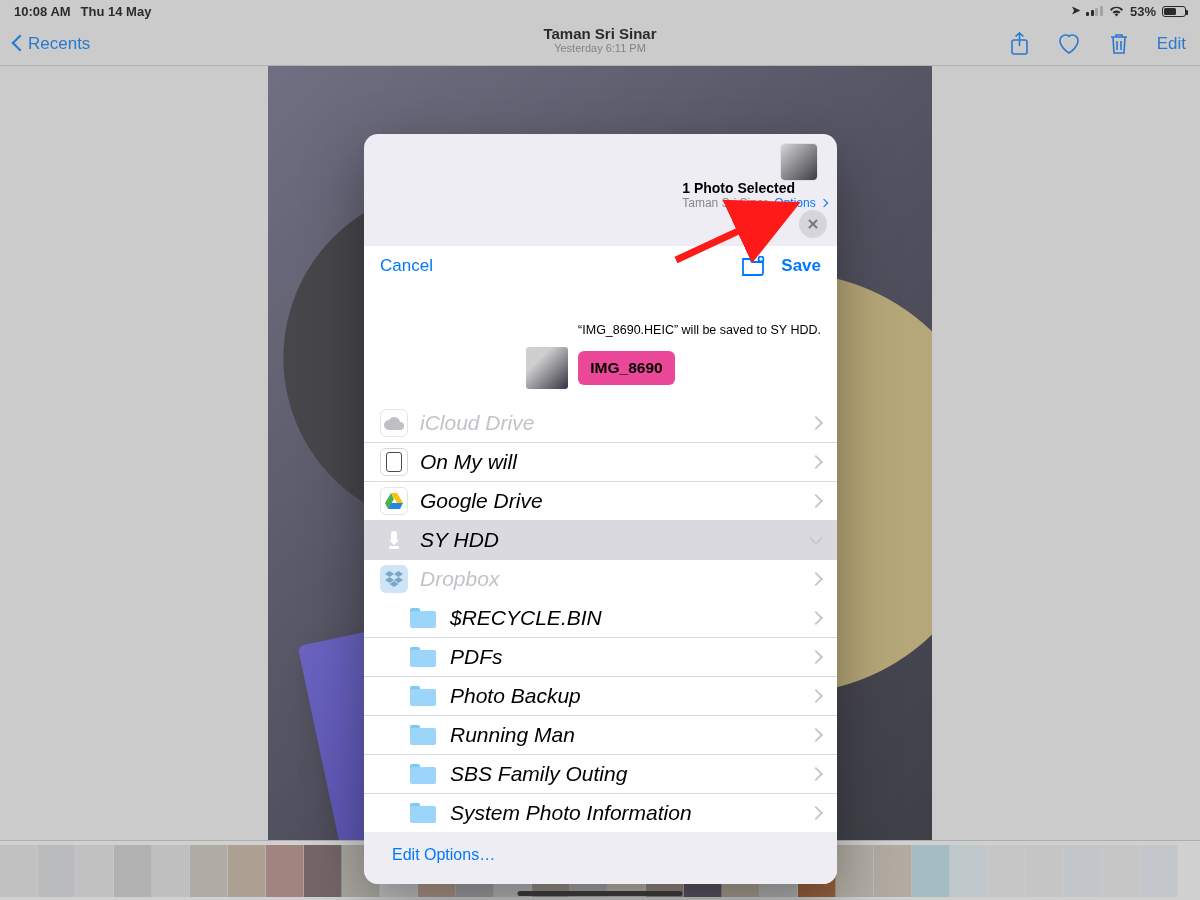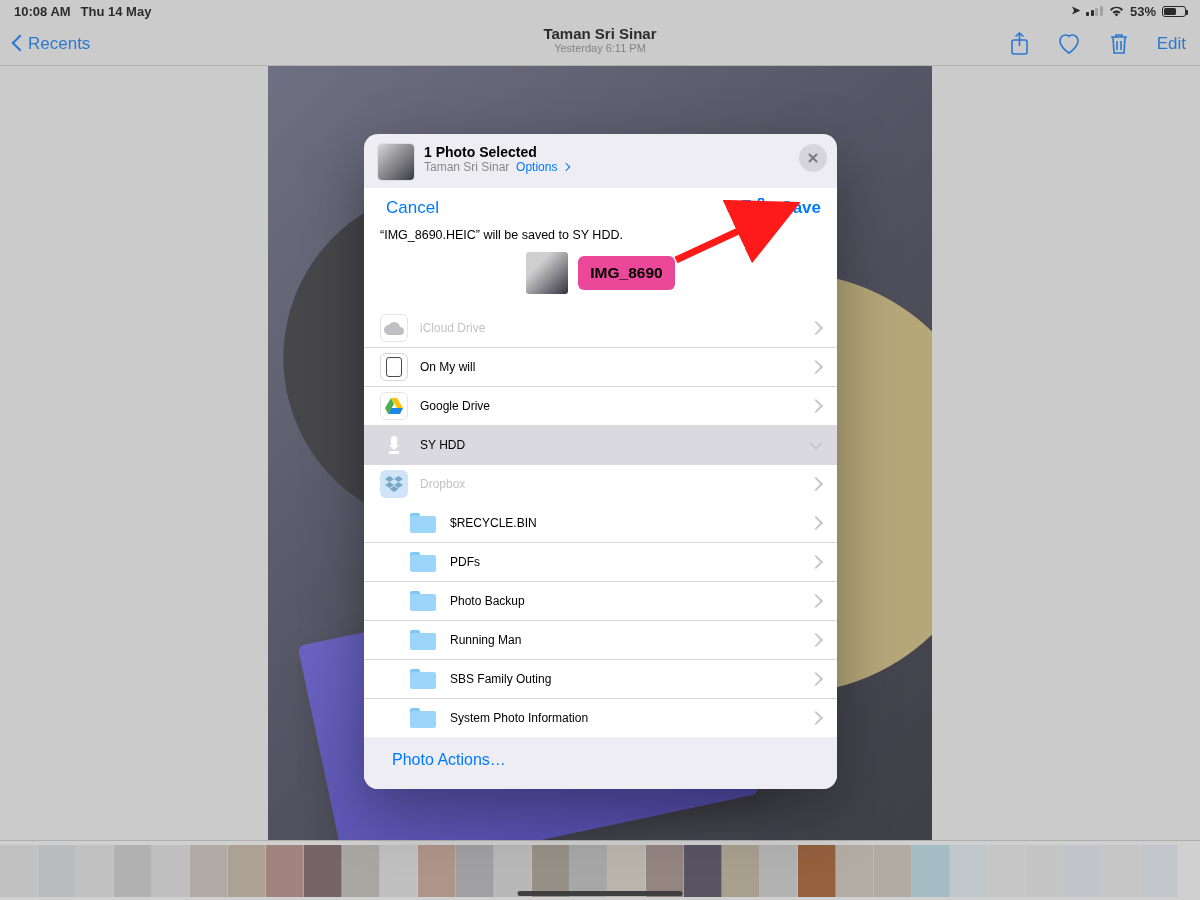--- a/index.html
+++ b/index.html
@@ -47,51 +47,51 @@
   .photo-main .ph-card{position:absolute;left:50px;bottom:60px;width:420px;height:240px;background:linear-gradient(160deg,#6358e8,#3f33c4);border-radius:6px;transform:rotate(-12deg);box-shadow:8px 14px 30px rgba(0,0,0,.4);}
   .filmstrip{position:absolute;bottom:0;left:0;right:0;height:60px;border-top:1px solid #ccc;display:flex;align-items:center;overflow:hidden;background:#fff;}
   .filmstrip .frame{flex:0 0 38px;height:52px;margin:4px 0;border-right:1px solid rgba(255,255,255,.4);}
   .home-ind{position:absolute;bottom:4px;left:50%;transform:translateX(-50%);width:165px;height:5px;background:#222;border-radius:3px;z-index:2;}
 
   
   .dim{position:absolute;inset:0;background:rgba(120,120,120,.35);z-index:5;}
 
   
   .sheet{position:absolute;left:364px;top:134px;width:473px;border-radius:14px;background:var(--sheet-gray);box-shadow:0 20px 60px rgba(0,0,0,.35);overflow:hidden;z-index:10;}
-  .sheet-top{display:flex;align-items:flex-start;padding:10px 10px 8px 14px;}
+  .sheet-top{display:flex;align-items:flex-end;padding:10px 10px 8px 14px;flex-direction:column;}
   .sel-thumb{width:36px;height:36px;border-radius:4px;margin-right:10px;background:linear-gradient(135deg,#d7d7d7,#3b3b44);box-shadow:0 0 0 1px rgba(0,0,0,.06);}
   .sel-texts .line1{font-size:14px;font-weight:700;}
   .sel-texts .line2{font-size:12px;color:#888;}
   .sel-texts .opts{color:var(--ios-blue);}
   .sel-texts .opts-caret::after{content:"";display:inline-block;width:5px;height:5px;border-right:1.5px solid var(--ios-blue);border-top:1.5px solid var(--ios-blue);transform:rotate(45deg);margin-left:2px;position:relative;top:-1px;}
   .sheet-close{margin-left:auto;width:28px;height:28px;border-radius:14px;background:#d6d5db;display:flex;align-items:center;justify-content:center;cursor:pointer;}
   .sheet-close::before,.sheet-close::after{content:"";position:absolute;width:12px;height:2px;background:#7a7a82;border-radius:1px;}
   .sheet-close{position:relative;}
   .sheet-close::before{transform:rotate(45deg);} .sheet-close::after{transform:rotate(-45deg);}
 
   
   .save-panel{background:#fff;}
-  .save-bar{display:flex;align-items:center;padding:10px 16px;font-size:17px;margin-left:6px;}
+  .save-bar{display:flex;align-items:center;padding:10px 16px;font-size:17px;}
   .sb-cancel{color:var(--ios-blue);cursor:pointer;}
   .sb-spacer{flex:1;}
   .sb-newfolder{width:24px;height:20px;margin-right:16px;cursor:pointer;}
   .sb-save{color:var(--ios-blue);font-weight:600;cursor:pointer;}
-  .save-msg{text-align:left;font-size:12.5px;color:#000;padding:0 16px 10px;}
+  .save-msg{text-align:right;font-size:12.5px;color:#000;padding:0 16px 10px;margin-top:37px;}
   .file-row{display:flex;align-items:center;justify-content:center;gap:10px;padding-bottom:14px;}
   .file-thumb{width:42px;height:42px;border-radius:3px;background:linear-gradient(135deg,#cfcfcf 30%,#343341);} 
   .file-name{background:#ec4899;border-radius:6px;padding:8px 12px;font-size:15.5px;font-weight:600;}
 
   
   .loc-list{background:#fff;}
   .loc-row{display:flex;align-items:center;height:39px;padding:0 16px 0 16px;cursor:pointer;}
   .loc-row + .loc-row{border-top:1px solid var(--border);}
   .loc-row.disabled{color:var(--disabled);}
   .loc-row.selected{background:#dad9df;}
   .loc-icon{width:28px;height:28px;border-radius:6px;margin-right:12px;display:flex;align-items:center;justify-content:center;flex:0 0 28px;font-size:14px;color:#fff;}
-  .loc-label{font-size:12px;}
+  .loc-label{font-size:21px;font-style:italic;}
   .loc-caret{margin-left:auto;}
   .caret-right::after{content:"";display:inline-block;width:8px;height:8px;border-right:2px solid var(--chevron);border-top:2px solid var(--chevron);transform:rotate(45deg);}
   .caret-down::after{content:"";display:inline-block;width:8px;height:8px;border-right:2px solid var(--chevron);border-top:2px solid var(--chevron);transform:rotate(135deg);position:relative;top:-2px;}
 
   
   .sub-list .loc-row{padding-left:46px;}
   .folder-icon{width:26px;height:20px;position:relative;margin-right:14px;flex:0 0 26px;}
   .folder-icon::before{content:"";position:absolute;top:0;left:0;width:10px;height:5px;background:#7cc8f7;border-radius:2px 2px 0 0;}
   .folder-icon::after{content:"";position:absolute;top:3px;left:0;width:26px;height:17px;background:#9bd5f9;border-radius:2px;}
 
@@ -314,21 +314,21 @@
         </div>
         <div class="loc-row">
           <span class="folder-icon"></span>
           <span class="loc-label">System Photo Information</span>
           <span class="loc-caret caret-right"></span>
         </div>
       </div>
   </div>
 
   <div class="sheet-bottom">
-    <span class="edit-actions">Photo Actions…</span>
+    <span class="edit-actions">Edit Options…</span>
   </div>
 </div>
 
 <svg class="arrow" style="left:668px;top:200px" width="140" height="70">
   <defs>
       <marker id="ah" markerWidth="10" markerHeight="10" refX="8" refY="5" orient="auto">
         <path d="M0 0L10 5L0 10z" fill="#ff1a1a"></path>
       </marker>
     </defs>
   <line x1="8" y1="60" x2="120" y2="8" stroke="#ff1a1a" stroke-width="7" marker-end="url(#ah)"></line>

